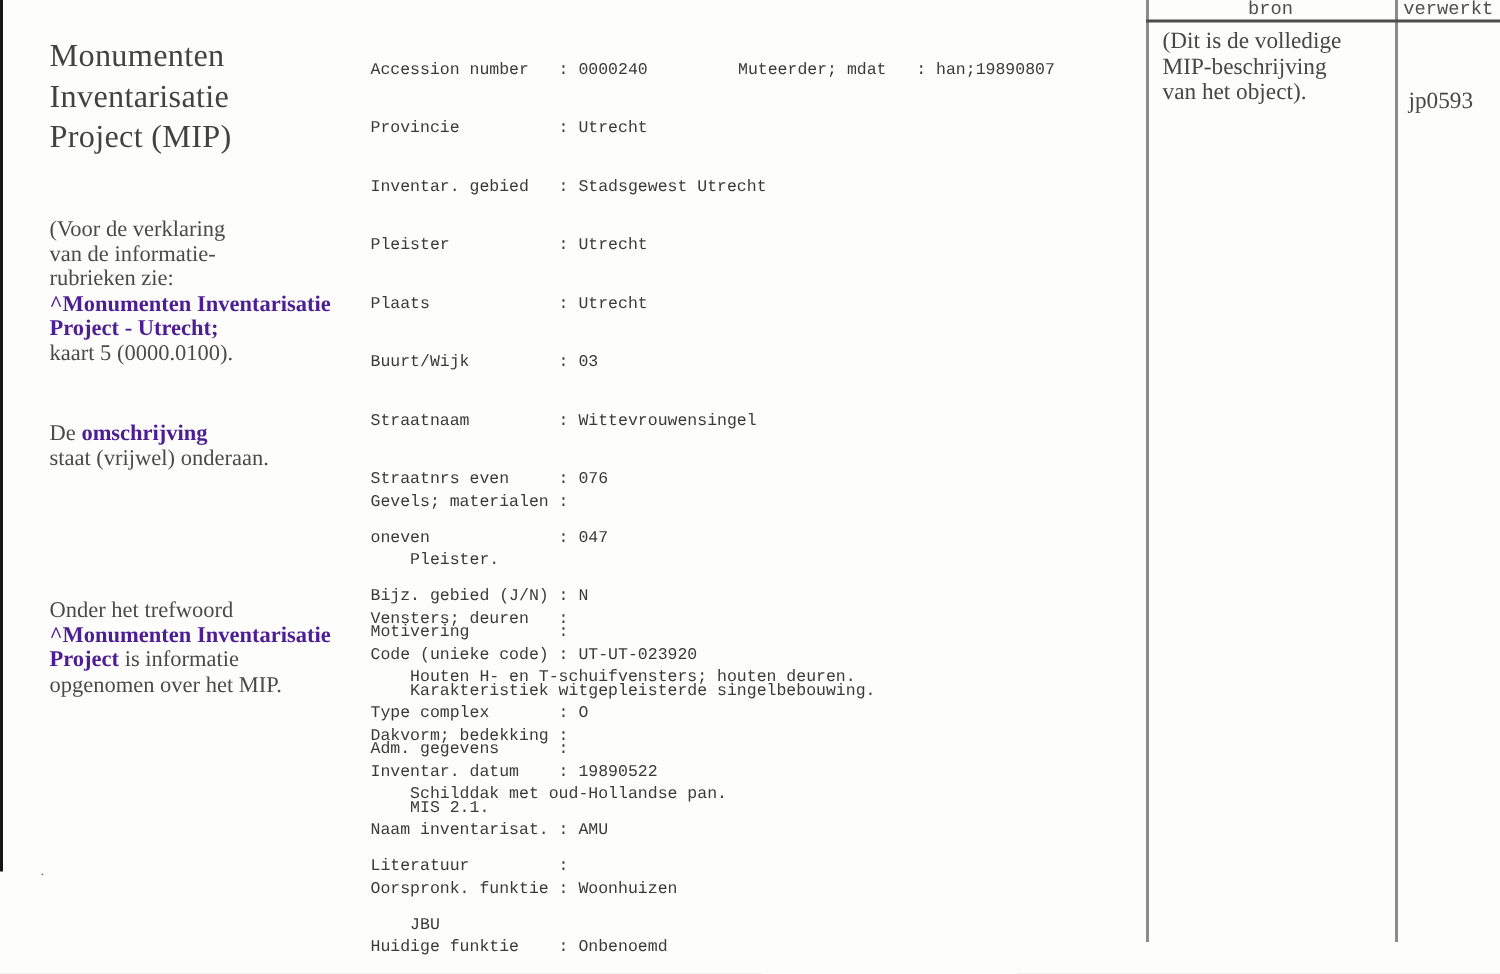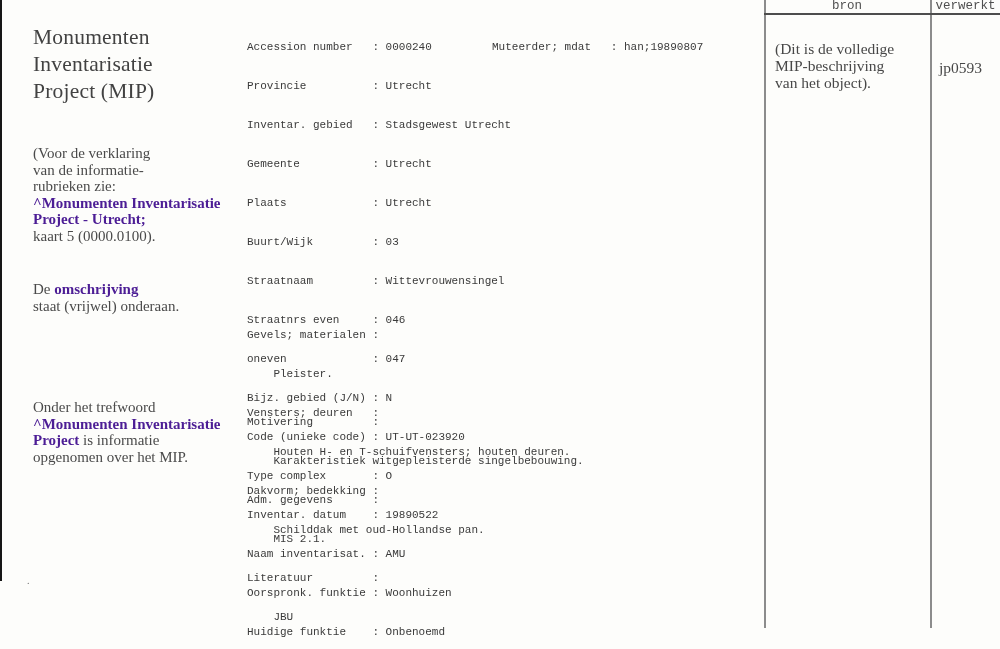--- a/index.html
+++ b/index.html
@@ -46,21 +46,21 @@
   .vline2{left:930px;}
   .hline{position:absolute;left:764px;top:13px;width:236px;height:1.6px;background:#4d4d4d;}
   .col-header{
     position:absolute;top:0;height:13px;
     font-family:Liberation Mono, monospace;
     font-size:12.5px;line-height:13px;color:#4f4f4f;
     text-align:center;
   }
   .hdr-bron{left:764px;width:166px;}
   .hdr-verwerkt{left:930px;width:71px;}
-  .bron-note{position:absolute;left:775px;top:40px;font-size:15.5px;line-height:17px;color:#474747;white-space:nowrap;}
+  .bron-note{position:absolute;left:775px;top:19px;font-size:15.5px;line-height:17px;color:#474747;white-space:nowrap;}
   .verwerkt-code{position:absolute;left:939px;top:59px;font-size:15.5px;color:#474747;}
 </style>
 </head>
 <body>
 
 <div id="page">
 
   <div class="edge-bar"></div>
   <div class="speck">.</div>
 
@@ -95,25 +95,25 @@
 
   <div class="mono block-a">
     <div class="frow">
       <span class="flbl">Accession number</span><span>:</span><span class="fval">0000240</span>
       <span class="muteerder">
         <span class="mlbl">Muteerder; mdat</span><span>:</span><span class="fval">han;19890807</span>
       </span>
     </div>
     <div class="frow"><span class="flbl">Provincie</span><span>:</span><span class="fval">Utrecht</span></div>
     <div class="frow"><span class="flbl">Inventar. gebied</span><span>:</span><span class="fval">Stadsgewest Utrecht</span></div>
-    <div class="frow"><span class="flbl">Gemeente</span><span>:</span><span class="fval">Utrecht</span></div>
+    <div class="frow"><span class="flbl">Pleister</span><span>:</span><span class="fval">Utrecht</span></div>
     <div class="frow"><span class="flbl">Plaats</span><span>:</span><span class="fval">Utrecht</span></div>
     <div class="frow"><span class="flbl">Buurt/Wijk</span><span>:</span><span class="fval">03</span></div>
     <div class="frow"><span class="flbl">Straatnaam</span><span>:</span><span class="fval">Wittevrouwensingel</span></div>
-    <div class="frow"><span class="flbl">Straatnrs even</span><span>:</span><span class="fval">046</span></div>
+    <div class="frow"><span class="flbl">Straatnrs even</span><span>:</span><span class="fval">076</span></div>
     <div class="frow"><span class="flbl">oneven</span><span>:</span><span class="fval">047</span></div>
     <div class="frow"><span class="flbl">Bijz. gebied (J/N)</span><span>:</span><span class="fval">N</span></div>
     <div class="frow"><span class="flbl">Code (unieke code)</span><span>:</span><span class="fval">UT-UT-023920</span></div>
     <div class="frow"><span class="flbl">Type complex</span><span>:</span><span class="fval">O</span></div>
     <div class="frow"><span class="flbl">Inventar. datum</span><span>:</span><span class="fval">19890522</span></div>
     <div class="frow"><span class="flbl">Naam inventarisat.</span><span>:</span><span class="fval">AMU</span></div>
     <div class="frow"><span class="flbl">Oorspronk. funktie</span><span>:</span><span class="fval">Woonhuizen</span></div>
     <div class="frow"><span class="flbl">Huidige funktie</span><span>:</span><span class="fval">Onbenoemd</span></div>
     
     

